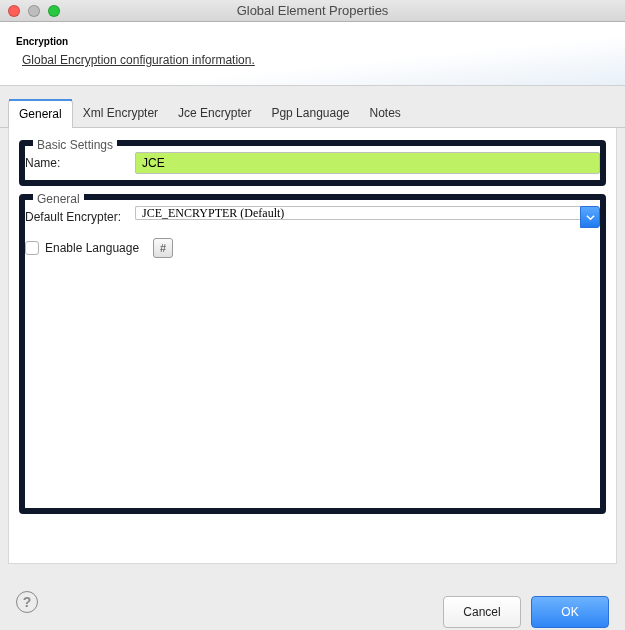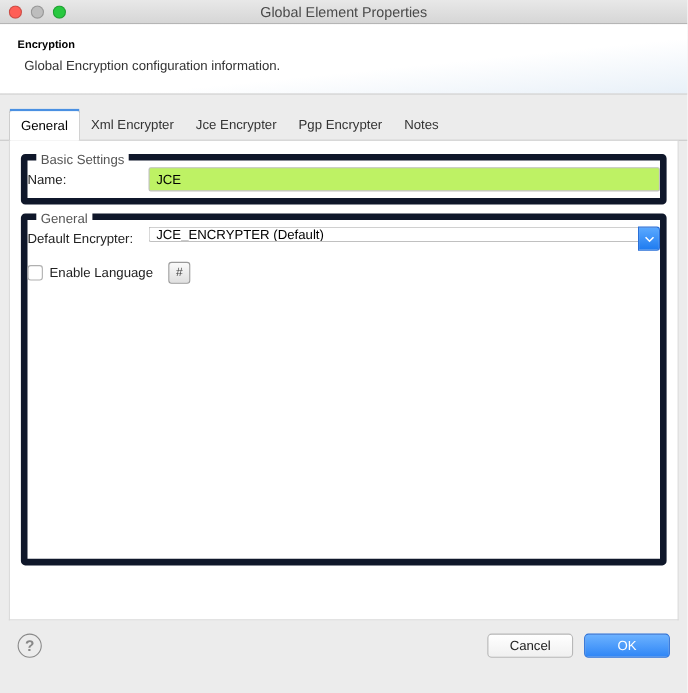--- a/index.html
+++ b/index.html
@@ -53,20 +53,21 @@
     .header-title {
       font-size: 10px;
       font-weight: bold;
       color: #000;
       margin-bottom: 6px;
     }
     .header-subtitle {
       font-size: 12px;
       color: #333;
       margin-left: 6px;
+      text-decoration: underline;
     }
     .tabs {
       display: flex;
       padding: 0 8px;
       margin-top: 14px;
       border-bottom: 1px solid #c8c8c8;
       background: #ececec;
     }
     .tab {
       padding: 6px 10px;
@@ -135,20 +136,21 @@
     .field-select {
       flex: 1;
       height: 14px;
       border: 1px solid #c0c0c0;
       border-right: none;
       border-radius: 2px 0 0 2px;
       padding: 0 6px;
       font-size: 12px;
       background: #fff;
       appearance: none;
+      font-family: Liberation Serif, serif;
       -webkit-appearance: none;
     }
     .select-btn {
       width: 20px;
       height: 22px;
       background: linear-gradient(to bottom, #5aa9ff, #1e7bf0);
       border: 1px solid #2a70d8;
       border-radius: 0 3px 3px 0;
       display: flex;
       align-items: center;
@@ -206,28 +208,29 @@
       justify-content: center;
       color: #888;
       font-size: 14px;
       font-weight: bold;
     }
     .footer-spacer {
       flex: 1;
     }
     .btn {
       min-width: 78px;
-      height: 22px;
+      height: 32px;
       border-radius: 4px;
       font-size: 12px;
       cursor: pointer;
       border: 1px solid #b8b8b8;
       display: flex;
       align-items: center;
       justify-content: center;
+      margin-top: 20px;
     }
     .btn-default {
       background: linear-gradient(to bottom, #ffffff, #f0f0f0);
       color: #222;
     }
     .btn-primary {
       background: linear-gradient(to bottom, #6cb2ff, #2f86f6);
       border: 1px solid #2a70d8;
       color: #fff;
     }
@@ -264,21 +267,21 @@
 
 <div class="header-section">
   <div class="header-title">Encryption</div>
   <div class="header-subtitle">Global Encryption configuration information.</div>
 </div>
 
 <div class="tabs">
   <div class="tab active">General</div>
   <div class="tab">Xml Encrypter</div>
   <div class="tab">Jce Encrypter</div>
-  <div class="tab">Pgp Encrypter</div>
+  <div class="tab">Pgp Language</div>
   <div class="tab">Notes</div>
 </div>
 
 <div class="content-panel">
 
   <div class="group-wrap">
     <div class="legend">Basic Settings</div>
     <div class="body">
       <div class="field-row">
         <div class="field-label">Name:</div>

